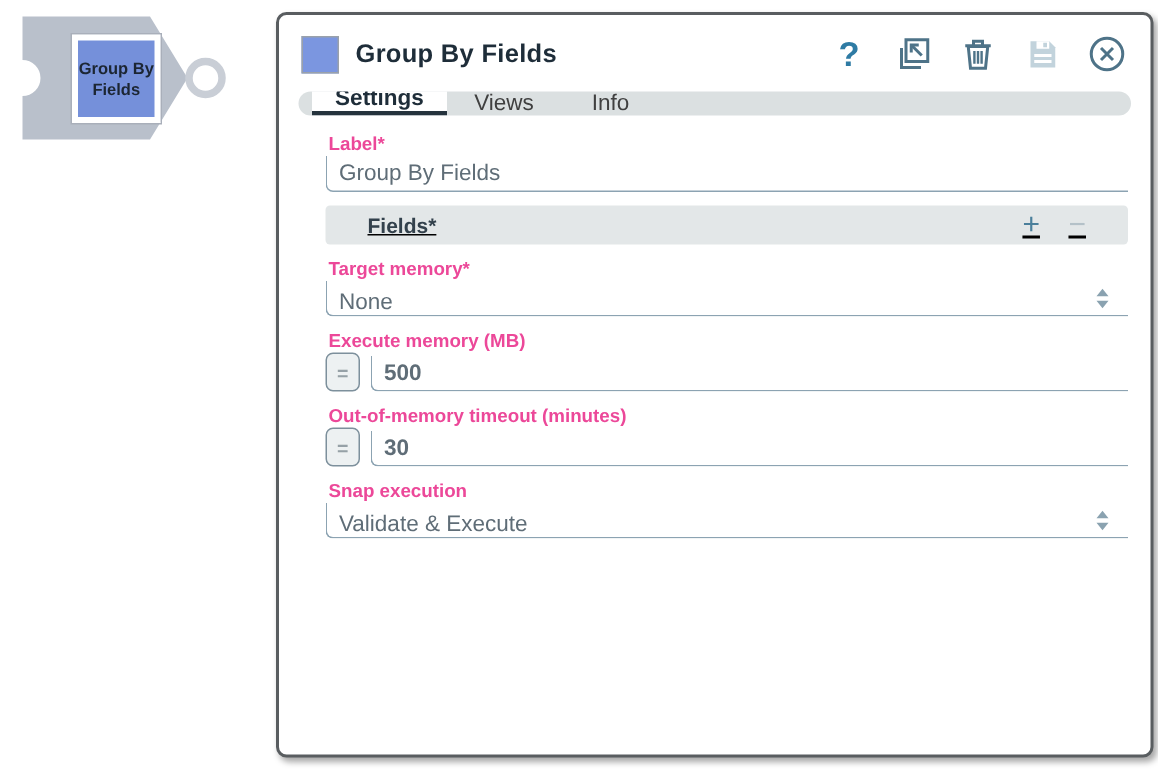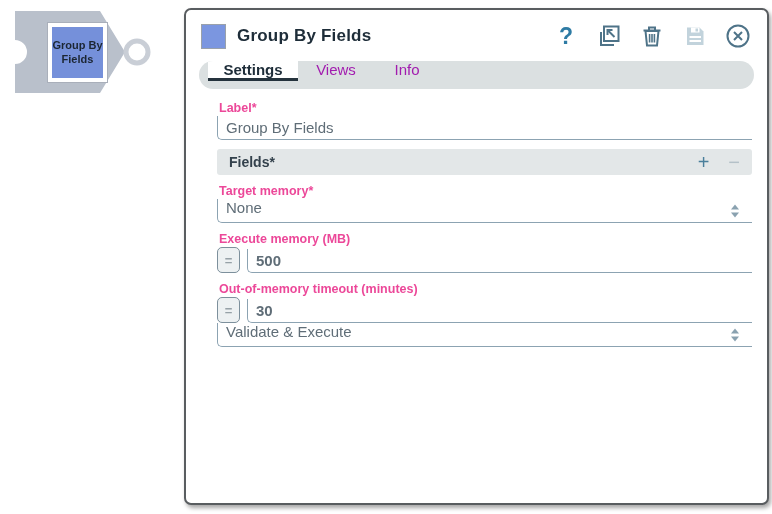--- a/index.html
+++ b/index.html
@@ -18,55 +18,55 @@
   .dlg-header { display:flex; align-items:center; padding:13px 16px 6px 15px; }
   .dlg-icon { width:25px; height:25px; background:#7b96e0; border:1px solid #9aa1aa; flex:0 0 auto; }
   .dlg-title { margin-left:11px; font-size:17px; font-weight:bold; color:#1e2d39; letter-spacing:.2px; }
   .dlg-toolbar { margin-left:auto; display:flex; align-items:center; gap:17px; }
   .tb-btn { width:26px; height:26px; display:flex; align-items:center; justify-content:center;
     background:none; border:none; cursor:pointer; padding:0; }
   .help-glyph { font-size:23px; font-weight:bold; color:#2e7ba4; line-height:1; }
   .tb-btn svg { display:block; }
 
   
-  .tab-bar { margin:6px 13px 0 13px; height:28px; background:#dbe0e1; border-radius:14px;
-    overflow:hidden; display:flex; align-items:flex-start; }
+  .tab-bar { margin:6px 13px 0 13px; height:16px; background:#dbe0e1; border-radius:14px;
+    overflow:hidden; display:flex; align-items:flex-end; }
   .tab-cap { width:9px; flex:0 0 auto; }
   .tab { display:flex; align-items:center; justify-content:center; font-size:15px;
-    color:#a21caf; cursor:pointer; border:none; background:none; }
+    color:#404040; cursor:pointer; border:none; background:none; }
   .tab.active { background:#fff; color:#1e2d39; font-weight:bold;
     border-bottom:3px solid #25333d; width:90px; }
   .tab.views { width:76px; }
   .tab.info  { width:66px; }
 
   
   .form { padding:10px 15px 0 31px; }
   .f-label { font-size:12.5px; font-weight:bold; color:#ec4899; margin:9px 0 1px 2px; }
   .f-label.first { margin-top:2px; }
 
   .u-input { width:100%; height:24px; font-family:"Liberation Sans",sans-serif;
     font-size:15px; color:#5f6d77; background:#fff; padding:0 8px; outline:none;
     border:none; border-left:1px solid #8ca3b2; border-bottom:1px solid #8ca3b2;
     border-bottom-left-radius:5px; }
 
   .section-bar { margin-top:9px; height:26px; background:#e3e7e8; border-radius:3px;
-    display:flex; align-items:center; padding:0 12px; }
+    display:flex; align-items:center; padding:0 28px;text-decoration:underline; }
   .section-title { font-size:14px; font-weight:bold; color:#33414c; }
   .section-actions { margin-left:auto; display:flex; gap:19px; }
   .icon-btn { background:none; border:none; cursor:pointer; font-size:20px; line-height:1;
     padding:0; font-family:"Liberation Sans",sans-serif; }
   .icon-btn.add { color:#4a7f9b; }
   .icon-btn.remove { color:#b4c1c8; }
 
   .input-wrap { position:relative; }
   .comment-bubble { position:absolute; right:3px; bottom:5px; cursor:pointer; }
 
   .u-select { position:relative; height:24px; border-left:1px solid #8ca3b2;
     border-bottom:1px solid #8ca3b2; border-bottom-left-radius:5px; display:flex;
-    align-items:flex-start; padding:0 8px; font-size:15px; color:#5f6d77; cursor:pointer; }
+    align-items:flex-end; padding:0 8px; font-size:15px; color:#5f6d77; cursor:pointer; }
   .spinner { position:absolute; right:13px; top:50%; transform:translateY(-50%);
     display:flex; flex-direction:column; gap:3px; align-items:center; }
   .tri-up { width:0; height:0; border-left:4px solid transparent; border-right:4px solid transparent;
     border-bottom:5px solid #8aa2b0; }
   .tri-down { width:0; height:0; border-left:4px solid transparent; border-right:4px solid transparent;
     border-top:5px solid #8aa2b0; }
 
   .expr-row { display:flex; align-items:stretch; gap:7px; }
   .expr-btn { width:23px; height:26px; border:1px solid #7d909c; border-radius:5px;
     background:#edf1f2; color:#96a1a7; font-size:13px; font-weight:bold; cursor:pointer;
@@ -179,20 +179,21 @@
         <button class="expr-btn">=</button>
         <input class="u-input" type="text" value="500" style="">
       </div>
 
       <div class="f-label">Out-of-memory timeout (minutes)</div>
       <div class="expr-row">
         <button class="expr-btn">=</button>
         <input class="u-input" type="text" value="30" style="">
       </div>
 
+      <div class="f-label">Snap execution</div>
       <div class="u-select">
         <span>Validate &amp; Execute</span>
         <span class="spinner">
           <span class="tri-up"></span>
           <span class="tri-down"></span>
         </span>
       </div>
 
     </div>
   </div>

